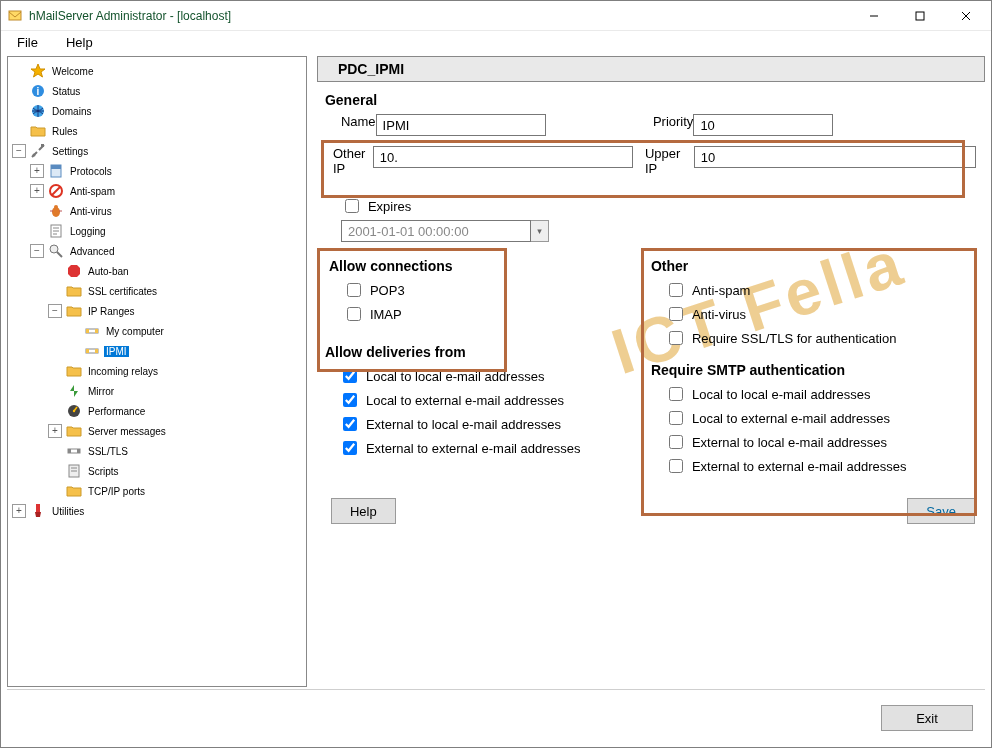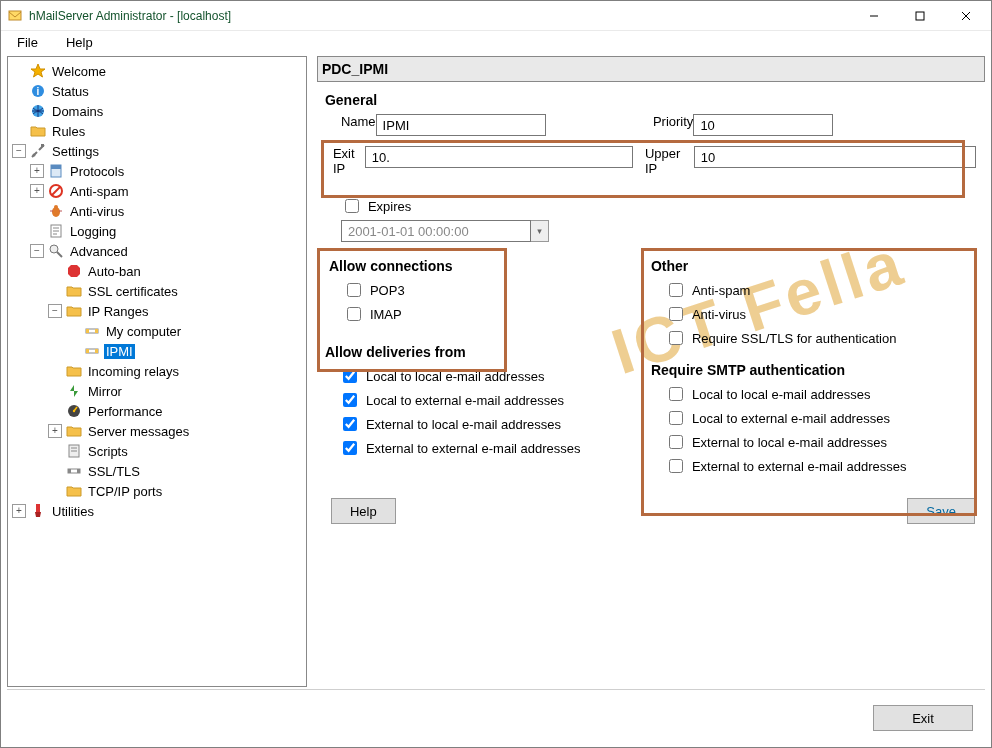--- a/index.html
+++ b/index.html
@@ -9,41 +9,41 @@
   .titlebar { height:30px; display:flex; align-items:center; padding:0 2px 0 6px; background:#fff; border-bottom:1px solid #eaeaea; }
   .titlebar .app-icon { width:16px; height:16px; margin-right:6px; }
   .titlebar .title { flex:0 0 auto; font-size:12px; color:#14532d; }
   .titlebar .spacer { flex:1 1 auto; }
   .winbtn { width:46px; height:30px; display:flex; align-items:center; justify-content:center; }
   .menubar { height:22px; display:flex; align-items:center; gap:20px; padding:0 12px; font-size:13px; }
   .menubar .menu-item { padding:2px 4px; }
   .content { flex:1 1 auto; display:flex; padding:3px 6px 0 6px; gap:0; min-height:0; position:relative; }
   .left-pane { width:310px; border:1px solid #888; background:#fff; padding:4px 4px; overflow:auto; }
   .right-pane { flex:1 1 auto; padding-left:10px; display:flex; flex-direction:column; min-width:0; }
-  .panel-title { border:1px solid #888; background:#e9e9e9; padding:4px 4px; font-weight:700; font-size:14px; margin-bottom:8px; }
+  .panel-title { border:1px solid #888; background:#e9e9e9; padding:4px 20px; font-weight:700; font-size:14px; margin-bottom:8px; }
   .panel-body { flex:1 1 auto; position:relative; padding:0 4px 0 8px; }
   .section-head { font-weight:700; font-size:14px; margin:2px 0 6px 0; }
   .field-lbl { font-size:13px; margin-bottom:2px; }
   .text-inp { border:1px solid #777; height:22px; padding:2px 6px; font-size:13px; background:#fff; }
   .text-inp[disabled]{ color:#888; background:#fff; }
   .col { display:flex; flex-direction:row; }
   .chk { display:flex; align-items:center; gap:6px; font-size:13px; margin:4px 0; }
   .chk input { width:14px; height:14px; }
   .btn { border:1px solid #9a9a9a; background:#e1e1e1; height:26px; font-size:13px; display:inline-flex; align-items:center; justify-content:center; padding:0 18px; }
   .btn[disabled]{ color:#0369a1; }
   .footer-sep { height:14px; border-top:1px solid #cfcfcf; margin:2px 6px 0 6px;}
   .footer { height:44px; display:flex; justify-content:flex-end; align-items:flex-start; padding:2px 18px 0 0; }
   
   .tree ul { list-style:none; margin:0; padding-left:18px; }
   .tree > ul { padding-left:0; }
   .tree li { margin:0; }
   .node { display:flex; align-items:center; gap:4px; height:20px; white-space:nowrap; }
   .node .expander { width:14px; height:14px; border:1px solid #9a9a9a; display:flex; align-items:center; justify-content:center; font-size:10px; line-height:1; color:#555; background:#fff; }
   .node .expander.empty { border:none; background:transparent; }
-  .node .label { font-size:13px; padding:0 2px; }
+  .node .label { font-size:10px; padding:0 2px; }
   .node .label.selected { background:#0078d7; color:#fff; }
   .node .icon { width:16px; height:16px; display:flex; align-items:center; justify-content:center; }
   
   .hl { position:absolute; border:3px solid #b56a3f; pointer-events:none; }
   
   .watermark { position:absolute; left:290px; top:180px; font-size:64px; font-weight:700; color:rgba(224,166,57,0.55); transform:rotate(-18deg); pointer-events:none; letter-spacing:4px; }
   .date-drop { display:flex; align-items:center; }
   .date-drop .dd-btn { width:18px; height:22px; border:1px solid #999; border-left:none; background:#eee; font-size:9px; display:flex; align-items:center; justify-content:center; color:#666; }
   .general-grid { display:grid; grid-template-columns: 300px 1fr; column-gap:12px; row-gap:4px; margin-left:16px; }
   .ip-grid { display:grid; grid-template-columns: 300px 1fr; column-gap:12px; row-gap:4px; margin:0 8px 0 4px; padding:4px; }
@@ -324,39 +324,39 @@
                         </svg>
                       </span>
                       <span class="label">Server messages</span>
                     </div>
                   </li>
                 <li>
                     <div class="node">
                       <span class="expander empty"></span>
                       <span class="icon">
                         <svg class="svg16" viewBox="0 0 16 16">
+                          <rect x="2" y="6" width="12" height="4" fill="#fff" stroke="#888"></rect>
+                          <rect x="2" y="6" width="3" height="4" fill="#888"></rect>
+                          <rect x="11" y="6" width="3" height="4" fill="#888"></rect>
+                        </svg>
+                      </span>
+                      <span class="label">SSL/TLS</span>
+                    </div>
+                  </li>
+                <li>
+                    <div class="node">
+                      <span class="expander empty"></span>
+                      <span class="icon">
+                        <svg class="svg16" viewBox="0 0 16 16">
                           <rect x="3" y="2" width="10" height="12" fill="#eee" stroke="#888"></rect>
                           <line x1="5" y1="5" x2="11" y2="5" stroke="#888"></line>
                           <line x1="5" y1="8" x2="11" y2="8" stroke="#888"></line>
                         </svg>
                       </span>
                       <span class="label">Scripts</span>
-                    </div>
-                  </li>
-                <li>
-                    <div class="node">
-                      <span class="expander empty"></span>
-                      <span class="icon">
-                        <svg class="svg16" viewBox="0 0 16 16">
-                          <rect x="2" y="6" width="12" height="4" fill="#fff" stroke="#888"></rect>
-                          <rect x="2" y="6" width="3" height="4" fill="#888"></rect>
-                          <rect x="11" y="6" width="3" height="4" fill="#888"></rect>
-                        </svg>
-                      </span>
-                      <span class="label">SSL/TLS</span>
                     </div>
                   </li>
                 <li>
                     <div class="node">
                       <span class="expander empty"></span>
                       <span class="icon">
                         <svg class="svg16" viewBox="0 0 16 16">
                           <path d="M1 4 h5 l1 1 h8 v8 h-14 z" fill="#f5c04a" stroke="#cc9a2b"></path>
                         </svg>
                       </span>
@@ -398,21 +398,21 @@
           <div class="col">
             <div class="field-lbl">Priority</div>
             <input class="text-inp" style="width: 140px;" type="text" value="10">
           </div>
         </div>
 
         <div style="position:relative; margin-top:6px;">
           <div class="hl" style="left:-4px; top:-2px; right:16px; height:58px;"></div>
           <div class="ip-grid">
             <div class="col">
-              <div class="field-lbl">Exit IP</div>
+              <div class="field-lbl">Other IP</div>
               <input class="text-inp" style="width: 314px;" type="text" value="10.">
             </div>
             <div class="col">
               <div class="field-lbl">Upper IP</div>
               <input class="text-inp" style="width: 296px;" type="text" value="10">
             </div>
           </div>
         </div>
 
         <div style="margin:14px 0 4px 16px;">
@@ -518,18 +518,18 @@
               <span>Save</span>
             </button>
         </div>
 
       </div>
     </div>
   </div>
 
   <div class="footer-sep"></div>
   <div class="footer">
-    <button class="btn" style="width:100px">
+    <button class="btn" style="width:92px">
         <span>Exit</span>
       </button>
   </div>
 
 </div>
 
 </body></html>

